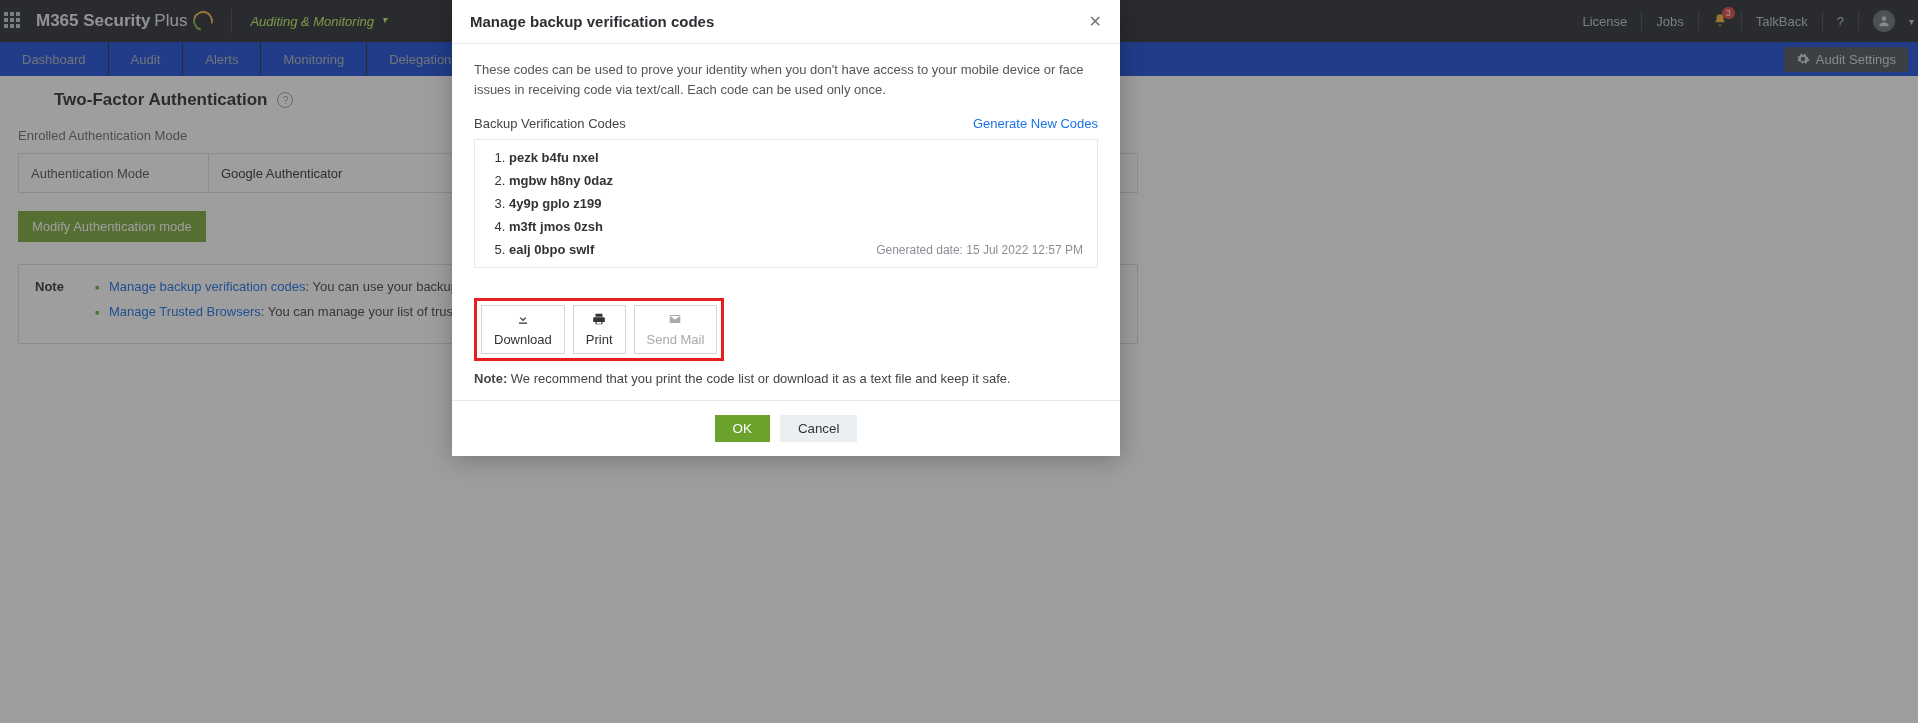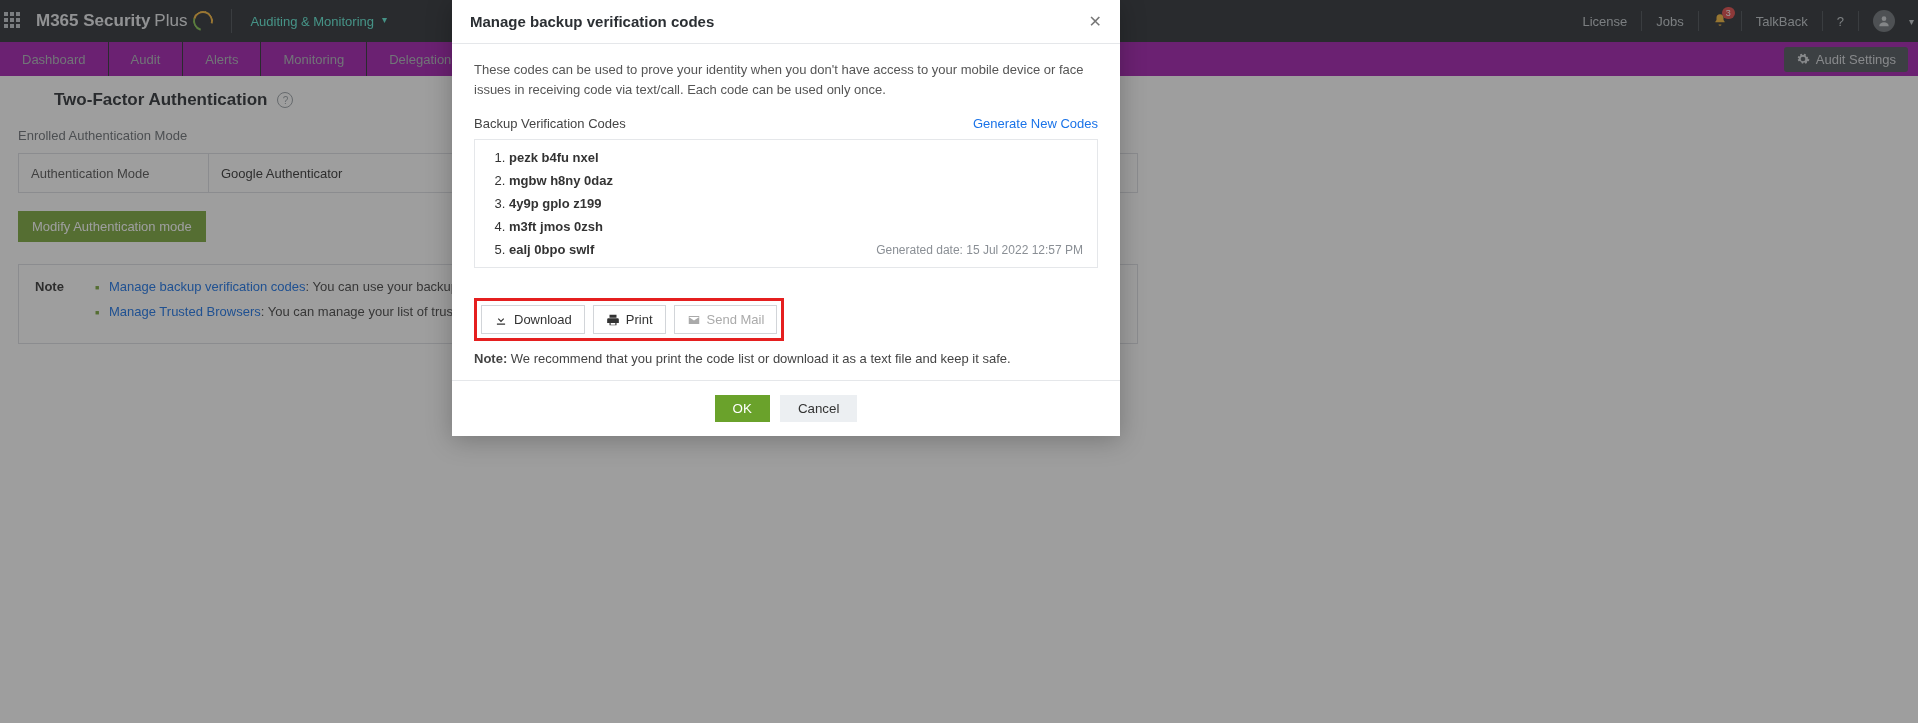--- a/index.html
+++ b/index.html
@@ -6,31 +6,31 @@
   body { font-family: -apple-system, "Segoe UI", Arial, sans-serif; font-size: 13px; color: #333; background: #fff; width: 1918px; height: 723px; overflow: hidden; position: relative; }
 
   
   .topbar { background: #2b2f33; height: 42px; display: flex; align-items: center; color: #bfc5ca; padding: 0 4px; }
   .apps-icon { width: 18px; height: 18px; display: grid; grid-template-columns: repeat(3,4px); grid-template-rows: repeat(3,4px); gap: 2px; margin-right: 14px; }
   .apps-icon span { background: #bfc5ca; }
   .brand { font-size: 17px; font-weight: 600; color: #e8eaed; display: flex; align-items: center; }
   .brand .plus { font-weight: 400; margin-left: 4px; }
   .brand-ring { width: 20px; height: 20px; border: 2px solid; border-color: #f6b73c #f6b73c #2b2f33 #84c450; border-radius: 50%; margin-left: 6px; transform: rotate(-30deg); }
   .topbar .divider { width: 1px; height: 24px; background: #4a4f54; margin: 0 18px; }
-  .module-sel { color: #5eead4; display: flex; align-items: flex-start; cursor: pointer; }
+  .module-sel { color: #bef264; display: flex; align-items: flex-start; cursor: pointer; font-style: italic; }
   .module-sel .chev { margin-left: 8px; font-size: 10px; }
   .top-right { margin-left: auto; display: flex; align-items: center; gap: 14px; color: #bfc5ca; }
   .top-right .link { cursor: pointer; }
   .top-right .vdiv { width: 1px; height: 20px; background: #4a4f54; }
   .bell { position: relative; }
   .bell .badge { position: absolute; top: -6px; right: -8px; background: #e04848; color: #fff; font-size: 9px; border-radius: 8px; padding: 1px 4px; }
   .avatar { width: 22px; height: 22px; border-radius: 50%; background: #6d7378; display: flex; align-items: center; justify-content: center; }
 
   
-  .navrow { background: #a21caf; height: 34px; display: flex; align-items: stretch; color: #aeb4ba; }
+  .navrow { background: #1d4ed8; height: 34px; display: flex; align-items: stretch; color: #aeb4ba; }
   .navrow .tab { padding: 0 22px; display: flex; align-items: center; border-right: 1px solid #2b2f33; cursor: pointer; font-size: 13px; }
   .navrow .right { margin-left: auto; display: flex; align-items: center; }
   .tenant-btn { background: #4e5459; color: #d5d9dd; border-radius: 3px; padding: 5px 12px; margin-right: 10px; display: flex; align-items: center; gap: 6px; cursor: pointer; }
 
   
   .page { padding: 14px 18px; }
   .page-title-row { display: flex; align-items: center; gap: 10px; margin-bottom: 18px; margin-left: 36px; }
   .page-title { font-size: 17px; font-weight: 600; color: #2b2f33; }
   .help-circ { width: 16px; height: 16px; border: 1px solid #9aa0a6; border-radius: 50%; display: flex; align-items: center; justify-content: center; font-size: 10px; color: #9aa0a6; }
   .section-label { color: #6b7075; font-size: 13px; margin-bottom: 10px; }
@@ -57,21 +57,21 @@
   .desc { color: #555; line-height: 1.55; margin-bottom: 16px; }
   .codes-head { display: flex; justify-content: space-between; align-items: center; margin-bottom: 8px; }
   .codes-head .lbl { color: #444; }
   .codes-head .gen { color: #1a73e8; cursor: pointer; }
   .codes-box { border: 1px solid #e5e7ea; padding: 10px 14px 6px 14px; position: relative; margin-bottom: 30px; }
   .codes-box ol { padding-left: 20px; }
   .codes-box li { margin-bottom: 8px; color: #333; }
   .codes-box li b { font-weight: 700; }
   .gen-date { color: #8a8f95; font-size: 12px; text-align: right; margin-top: -22px; padding-bottom: 4px; }
   .btn-row { display: flex; gap: 8px; padding: 4px; border: 3px solid #e51f1f; width: fit-content; margin-bottom: 10px; }
-  .tool-btn { border: 1px solid #d2d5d9; background: #fff; padding: 6px 12px; display: flex; align-items: center; gap: 6px; cursor: pointer; color: #333; font-size: 13px; }
+  .tool-btn { border: 1px solid #d2d5d9; background: #fff; padding: 6px 12px; display: flex; align-items: center; gap: 6px; cursor: pointer; color: #333; font-size: 13px; flex-direction: column; }
   .tool-btn.disabled { color: #aaa; cursor: default; }
   .modal-note { color: #444; margin-bottom: 4px; }
   .modal-note b { font-weight: 700; }
   .modal-foot { border-top: 1px solid #e5e7ea; padding: 14px 0; display: flex; justify-content: center; gap: 10px; }
   .btn-ok { background: #6aa22b; color: #fff; border: 0; padding: 6px 18px; cursor: pointer; }
   .btn-cancel { background: #eceff2; color: #333; border: 0; padding: 6px 18px; cursor: pointer; }
 
   
   .ic { width: 14px; height: 14px; display: inline-block; }
 </style>

